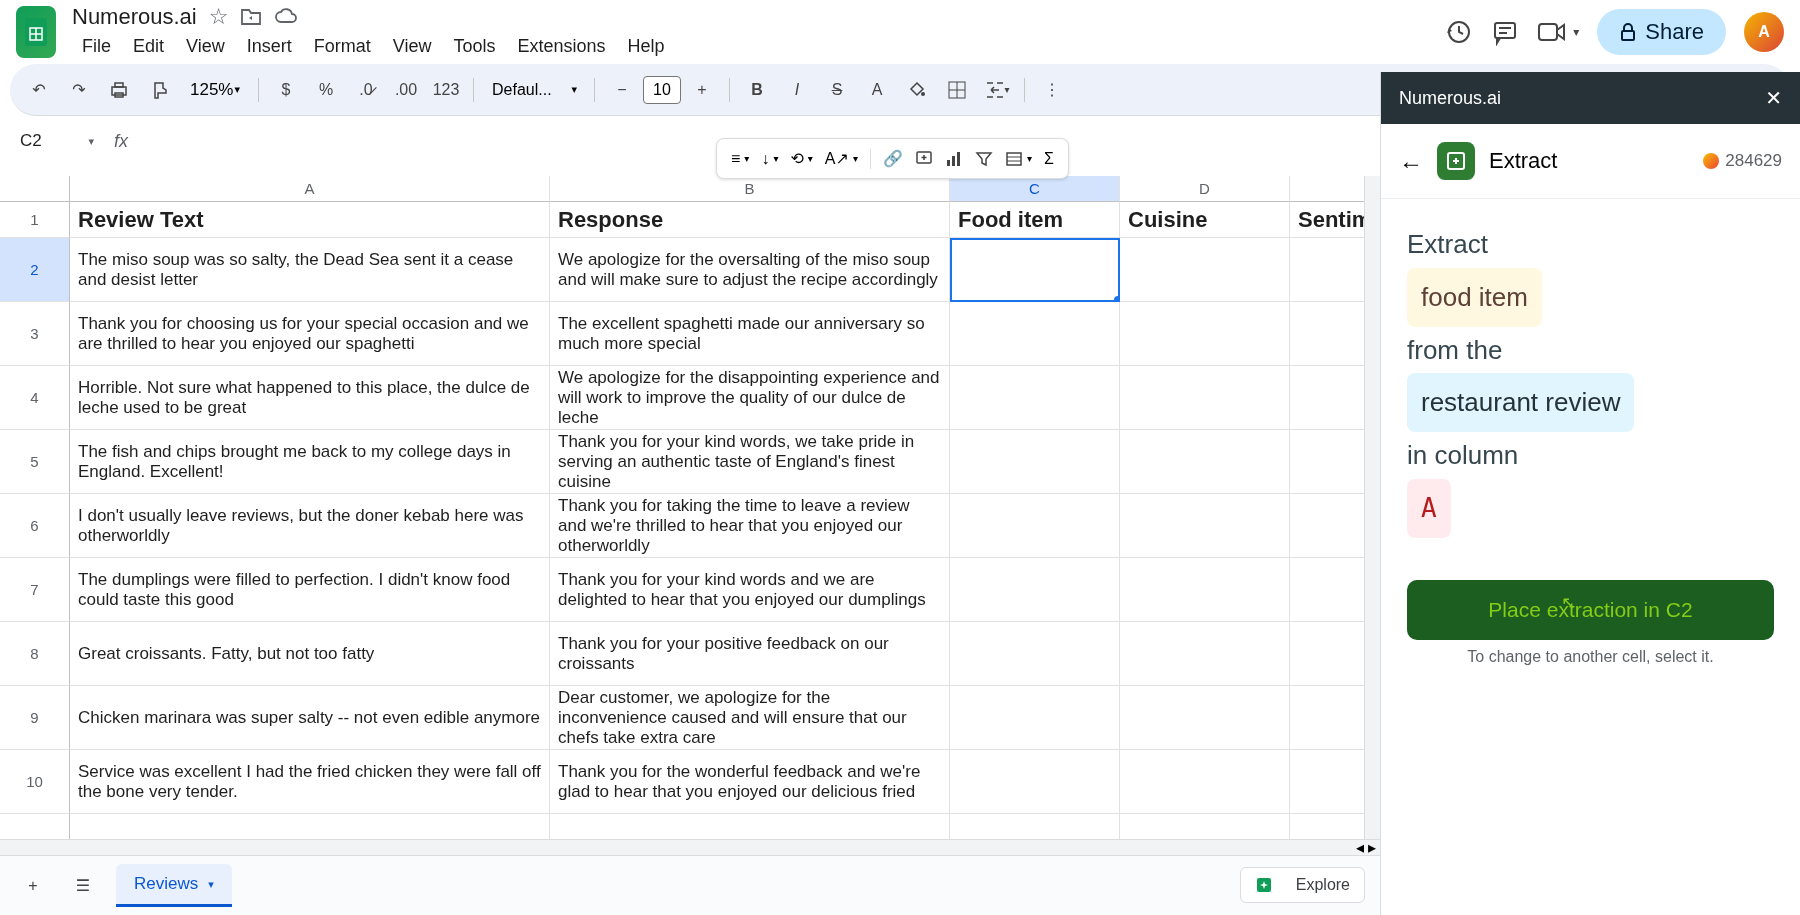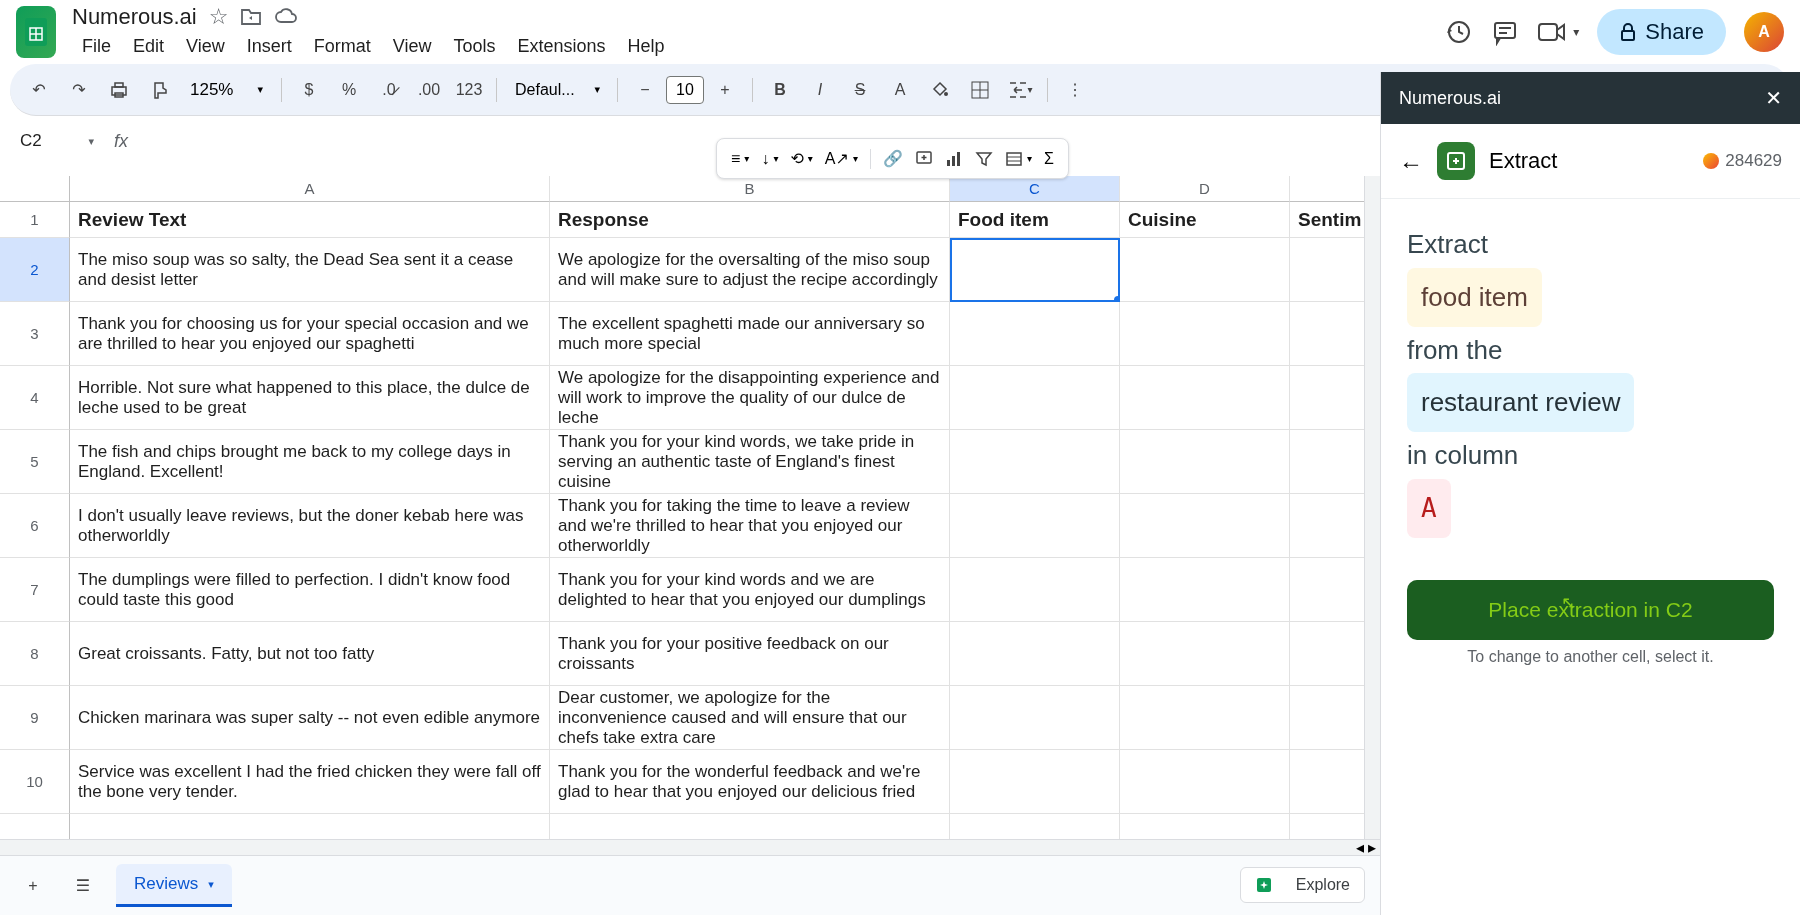--- a/index.html
+++ b/index.html
@@ -15,41 +15,41 @@
 .menu-item { padding: 4px 10px; font-size: 18px; color: #1f1f1f; border-radius: 4px; cursor: pointer; }
 .header-right { display: flex; align-items: center; gap: 18px; }
 .hdr-icon { color: #444; cursor: pointer; display: flex; align-items: center; }
 .share-btn { background: #c2e7ff; border-radius: 40px; padding: 10px 22px; display: flex; align-items: center; gap: 8px; font-size: 22px; font-weight: 500; color: #001d35; cursor: pointer; }
 .avatar { width: 40px; height: 40px; border-radius: 50%; background: linear-gradient(135deg, #f4b400, #db4437); display: flex; align-items: center; justify-content: center; color: #fff; font-weight: bold; }
 
 
 .toolbar { display: flex; align-items: center; padding: 6px 12px; gap: 6px; height: 52px; border-bottom: 1px solid #dadce0; background: #edf2fa; border-radius: 40px; margin: 0 10px 4px 10px; }
 .tb-btn { width: 34px; height: 34px; display: flex; align-items: center; justify-content: center; border-radius: 6px; color: #444; cursor: pointer; font-size: 16px; }
 .tb-sep { width: 1px; height: 24px; background: #c7c7c7; margin: 0 4px; }
-.zoom-sel { padding: 4px 8px; font-size: 17px; border: none; background: transparent; display: flex; align-items: center; gap: 24px; }
+.zoom-sel { padding: 4px 8px; font-size: 17px; border: none; background: transparent; display: flex; align-items: center; gap: 1px; }
 .font-sel { padding: 4px 8px; font-size: 16px; display: flex; align-items: center; gap: 20px; width: 100px; }
 .font-size-box { display: flex; align-items: center; gap: 4px; }
 .font-size-input { width: 38px; text-align: center; border: 1px solid #747775; border-radius: 4px; padding: 4px; font-size: 16px; background: #fff; }
 .collapse-btn { margin-left: auto; }
 
 
 .namebox-row { display: flex; align-items: center; padding: 4px 12px; gap: 12px; height: 42px; }
 .namebox { width: 90px; font-size: 17px; padding: 4px 8px; border: none; display: flex; align-items: center; justify-content: space-between; color: #1f1f1f; text-align: center; }
 .fx-bar { flex: 1; display: flex; align-items: center; gap: 10px; }
 .fx-icon { font-style: italic; color: #5f6368; font-size: 18px; }
 .floating-toolbar { position: absolute; left: 716px; top: 138px; background: #fff; border: 1px solid #dadce0; border-radius: 8px; box-shadow: 0 1px 3px rgba(0,0,0,.15); display: flex; align-items: center; gap: 4px; padding: 6px 10px; z-index: 10; }
 .ft-btn { display: flex; align-items: center; gap: 4px; padding: 4px; cursor: pointer; }
 
 
 .grid-container { position: absolute; left: 0; top: 176px; right: 420px; bottom: 60px; overflow: hidden; }
 .grid { display: grid; grid-template-columns: 70px 480px 400px 170px 170px 93px; font-size: 17px; color: #1f1f1f; }
 .col-header { background: #fff; border-right: 1px solid #e1e1e1; border-bottom: 1px solid #c0c0c0; text-align: center; padding: 4px; color: #5f6368; font-size: 15px; position: sticky; top: 0; }
 .row-header { background: #fff; border-right: 1px solid #c0c0c0; border-bottom: 1px solid #e1e1e1; text-align: center; color: #5f6368; font-size: 15px; display: flex; align-items: center; justify-content: center; }
 .cell { border-right: 1px solid #e1e1e1; border-bottom: 1px solid #e1e1e1; padding: 4px 8px; overflow: hidden; display: flex; align-items: center; }
-.cell.header-cell { font-weight: bold; font-size: 19px; }
+.cell.header-cell { font-weight: bold; font-size: 22px; }
 .col-header.sel, .row-header.sel { background: #d3e3fd; color: #0b57d0; }
 .corner { background: #fff; border-right: 1px solid #c0c0c0; border-bottom: 1px solid #c0c0c0; }
 .sel-cell { border: 2px solid #1a73e8 !important; position: relative; }
 .sel-handle { position: absolute; right: -4px; bottom: -4px; width: 8px; height: 8px; background: #1a73e8; border-radius: 50%; }
 .row-h { height: 36px; }
 .row-tall { height: 64px; }
 
 
 .vscroll { position: absolute; right: 420px; top: 176px; bottom: 76px; width: 16px; background: #f1f3f4; border-left: 1px solid #dadce0; }
 .hscroll { position: absolute; left: 0; right: 420px; bottom: 60px; height: 16px; background: #f1f3f4; border-top: 1px solid #dadce0; display: flex; justify-content: flex-end; align-items: center; padding-right: 4px; gap: 4px; }

